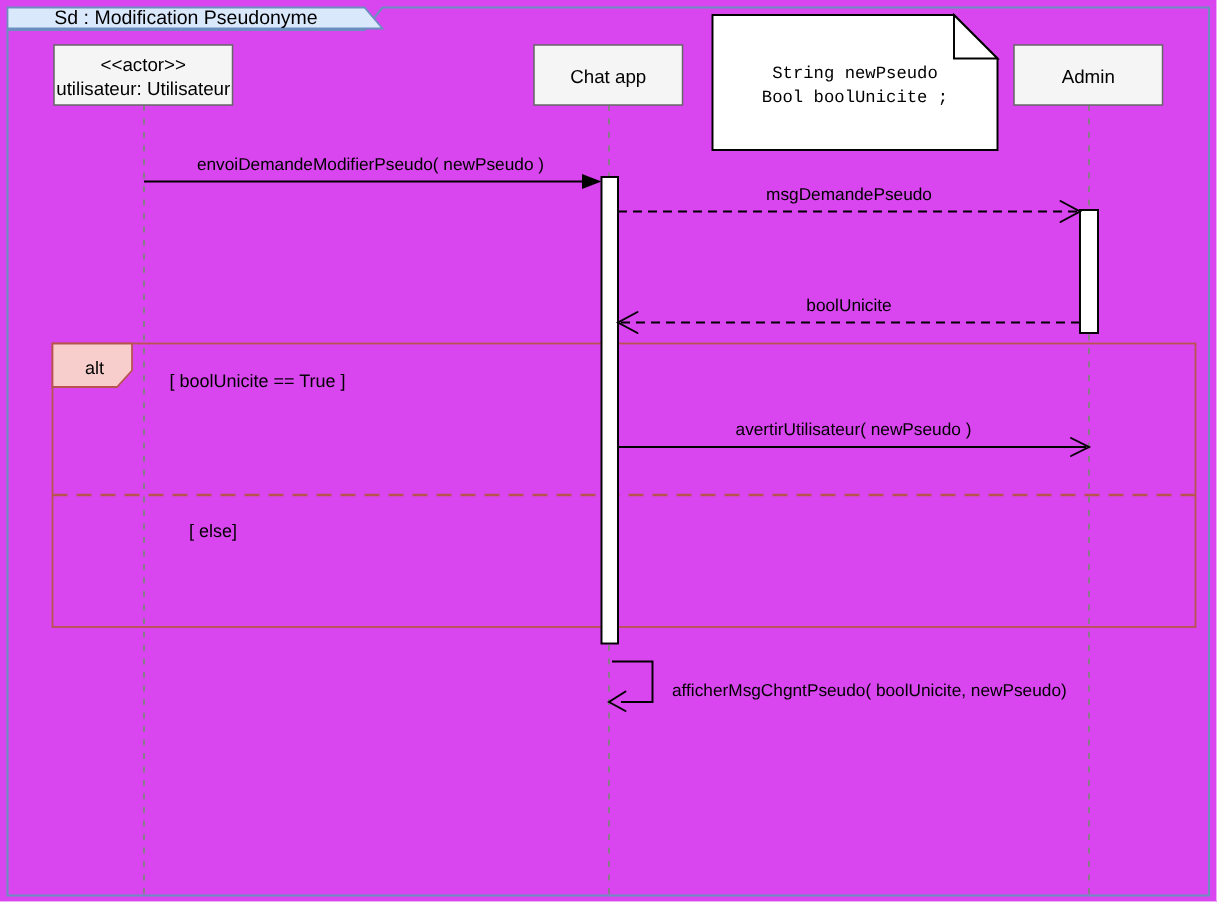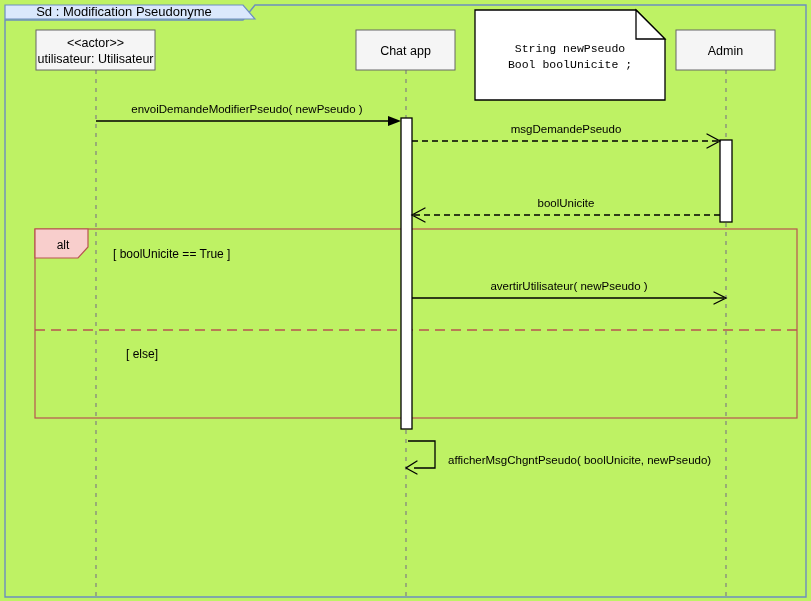--- a/index.html
+++ b/index.html
@@ -7,21 +7,21 @@
     padding: 0;
     background: #ffffff;
   }
   body {
     font-family: "Liberation Sans", sans-serif;
   }
   #canvas {
     position: relative;
     width: 811px;
     height: 601px;
-    background: #bef264;
+    background: #d946ef;
     overflow: hidden;
   }
   svg.diagram {
     position: absolute;
     left: 0;
     top: 0;
     width: 811px;
     height: 601px;
   }
   .box-fill     { fill: #f5f5f5; stroke: #666666; stroke-width: 1; }

